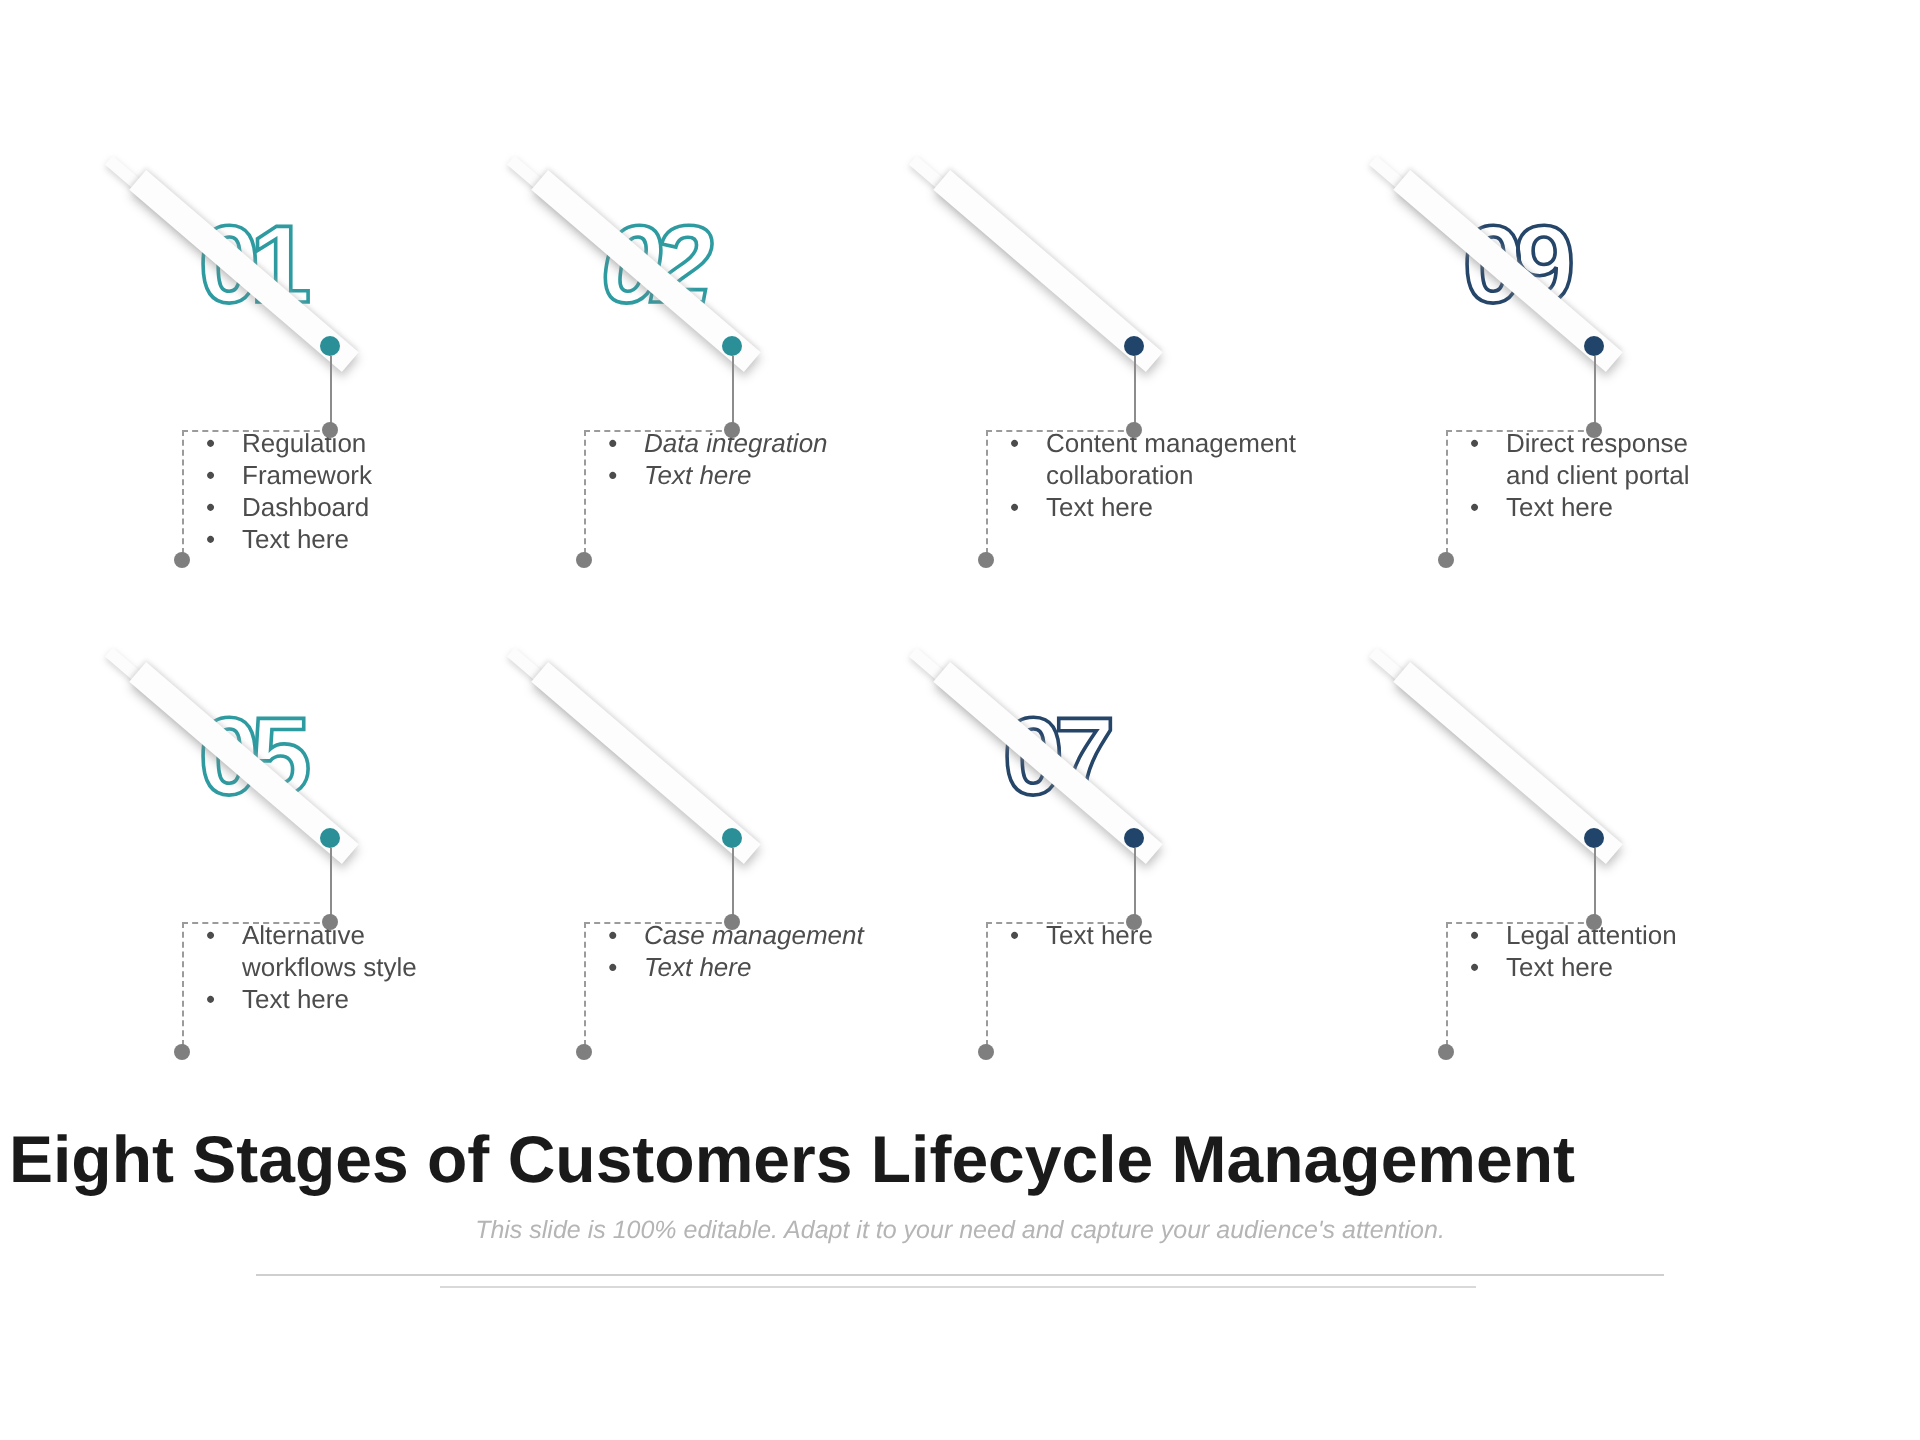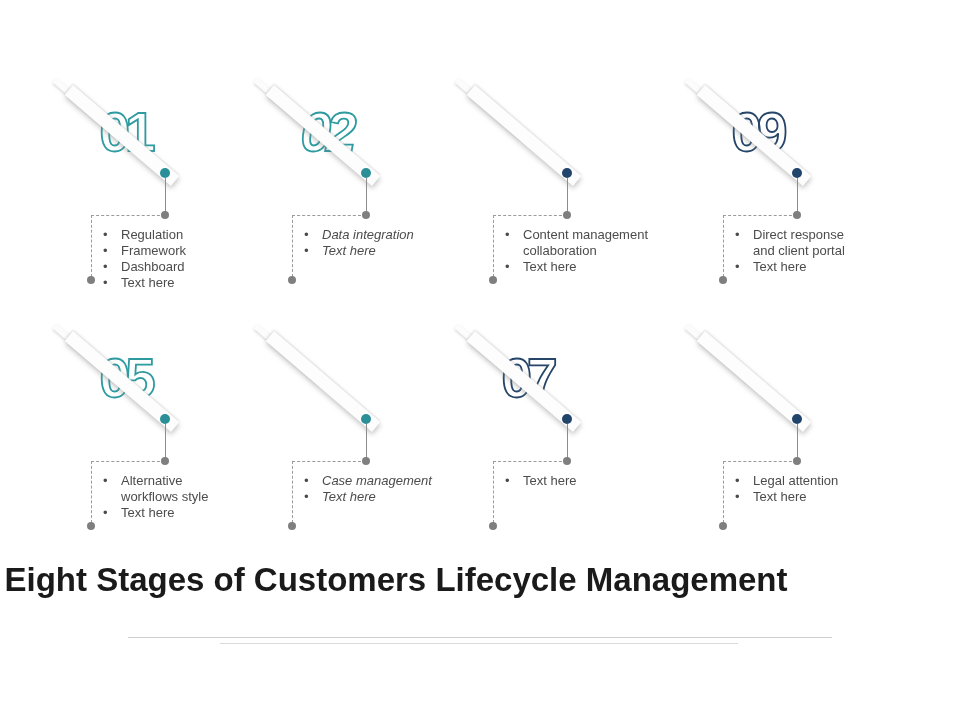--- a/index.html
+++ b/index.html
@@ -37,21 +37,21 @@
     position:absolute;left:101px;top:123px;width:8px;height:8px;border-radius:50%;
     background:#7f7f7f;z-index:3;
   }
   .dash-h{position:absolute;left:31px;top:127px;width:74px;height:0;border-top:1px dashed #9b9b9b;}
   .dash-v{position:absolute;left:31px;top:127px;width:0;height:62px;border-left:1px dashed #9b9b9b;}
   .bottom-dot{
     position:absolute;left:27px;top:188px;width:8px;height:8px;border-radius:50%;
     background:#7f7f7f;
   }
   .bullets{
-    position:absolute;left:40px;top:139px;width:178px;margin:0;padding:0;list-style:none;
+    position:absolute;left:40px;top:126px;width:178px;margin:0;padding:0;list-style:none;
     font-size:13px;line-height:16px;color:#4c4c4c;
   }
   .bullets li{position:relative;padding-left:21px;white-space:pre-line;}
   .bullets li::before{content:"\2022";position:absolute;left:3px;top:0;color:#4c4c4c;}
 
   
   .theme-navy .big-number{-webkit-text-stroke-color:#254569;}
   .theme-navy .stage-dot{background:#21446A;}
 
   
@@ -189,15 +189,16 @@
     <div class="dash-v"></div>
     <div class="bottom-dot"></div>
     <ul class="bullets">
           <li>Legal attention</li>
           <li>Text here</li>
         </ul>
   </div>
     </div>
 
   <div class="title">Eight Stages of Customers Lifecycle Management</div>
+  <div class="subtitle">This slide is 100% editable. Adapt it to your need and capture your audience's attention.</div>
   <div class="rule-1"></div>
   <div class="rule-2"></div>
 </div>
 
 </body></html>

